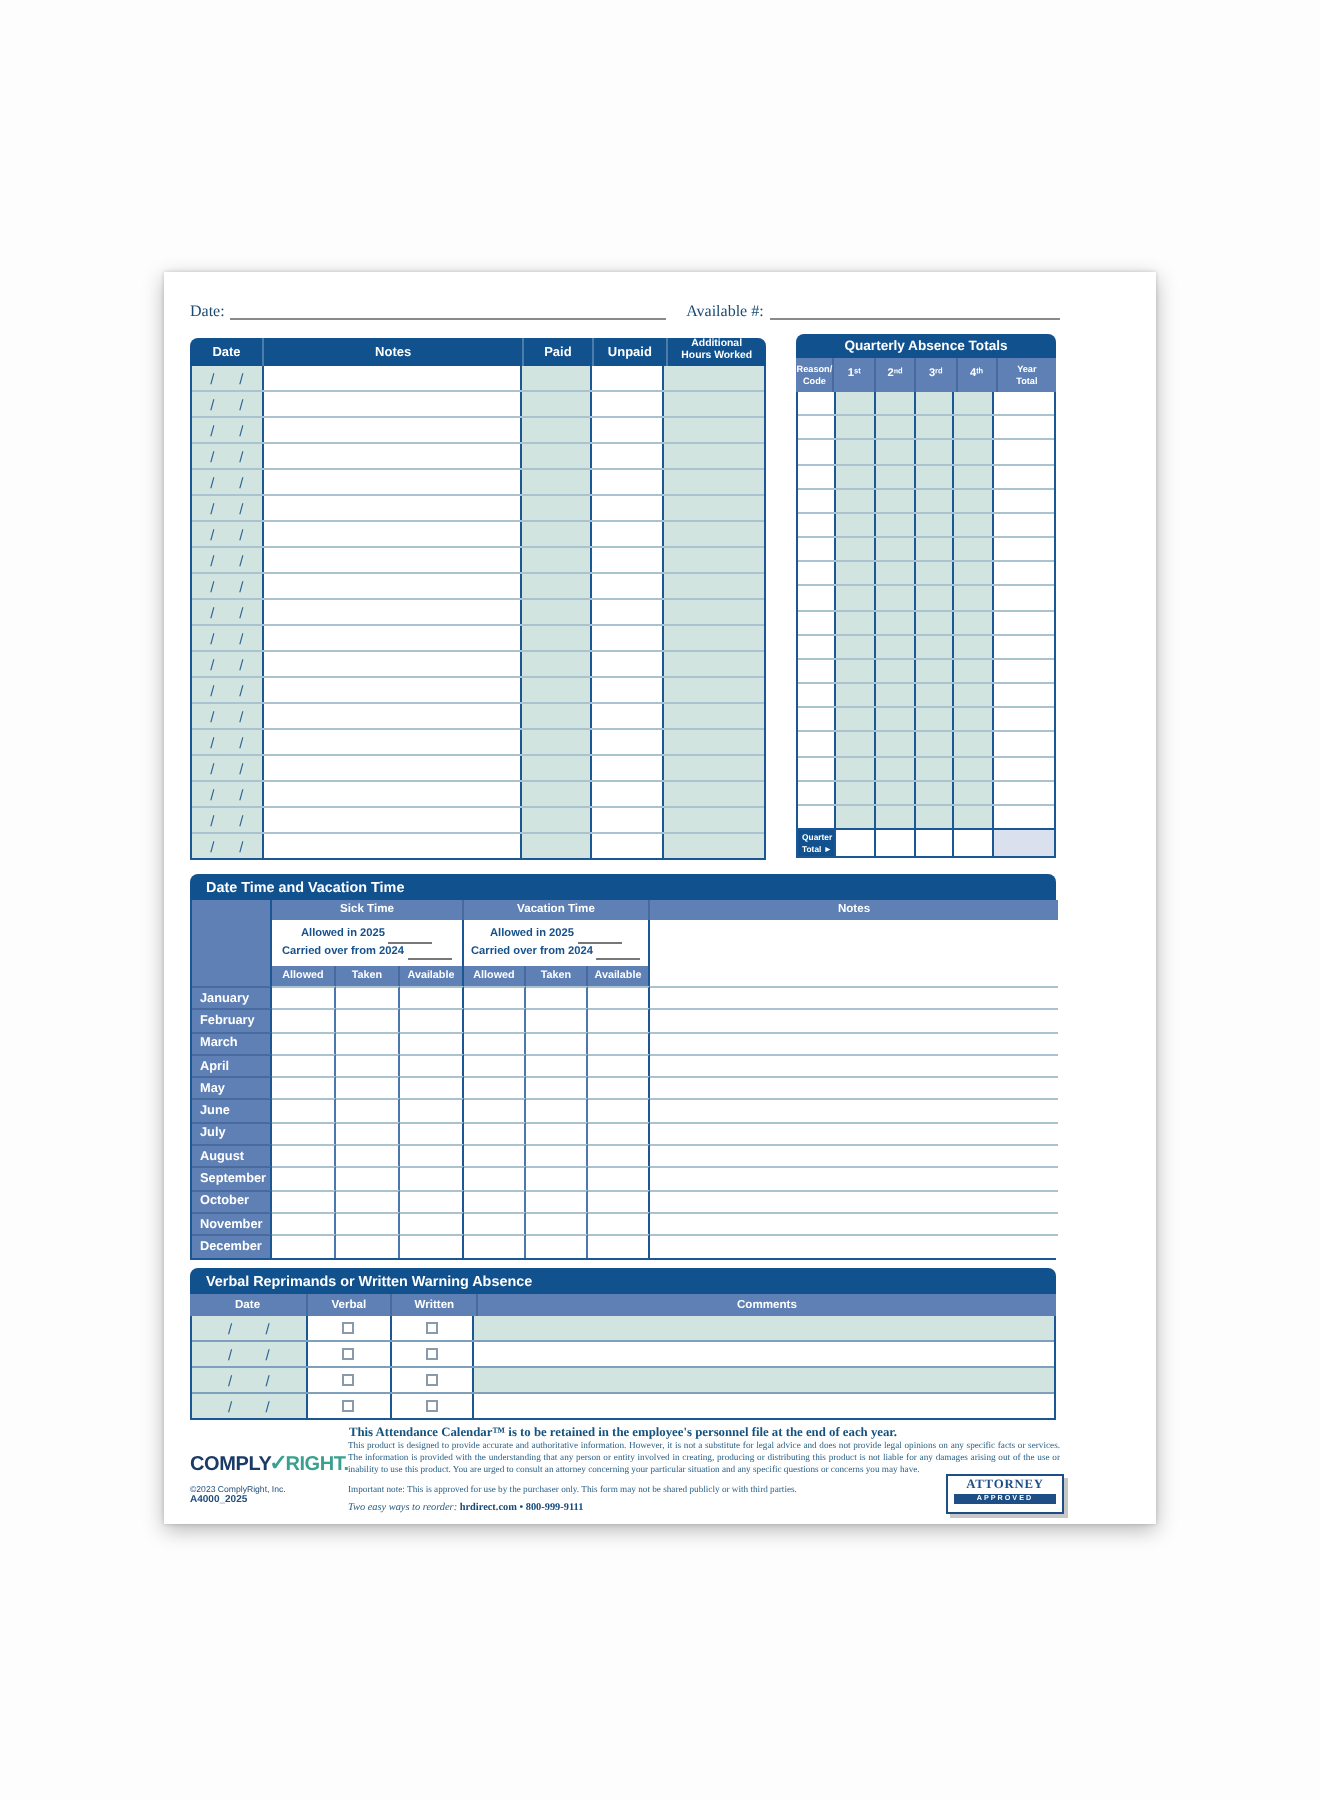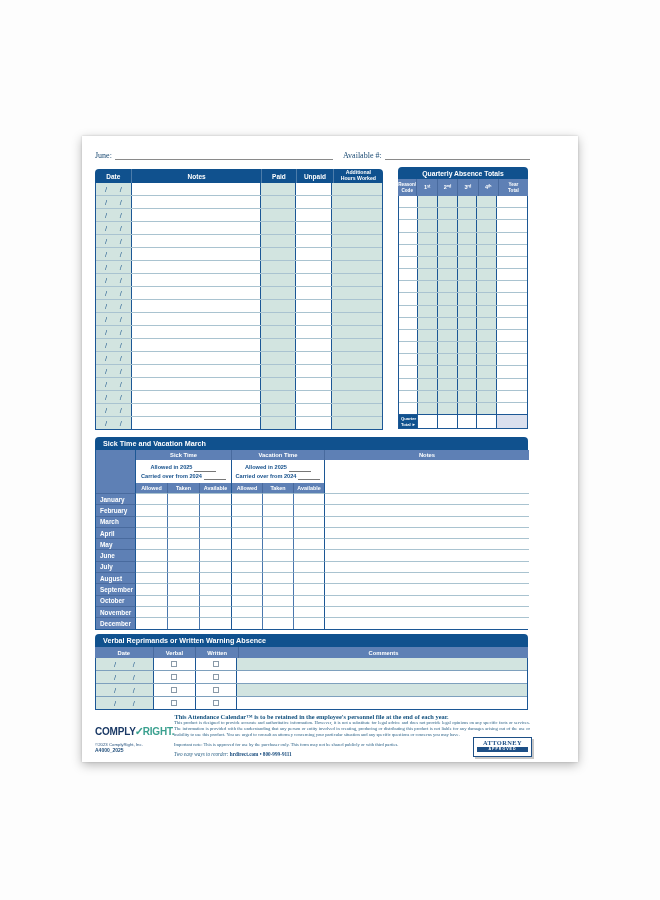--- a/index.html
+++ b/index.html
@@ -95,21 +95,21 @@
              letter-spacing:0.4px;line-height:9px;}
   .badge-bar{margin:0 3px;background:#1d4f86;color:#fff;font-size:3.6px;font-weight:bold;text-align:center;
              letter-spacing:1px;line-height:5px;}
 </style>
 </head>
 <body>
 
 <div class="paper">
 
   <div class="name-row">
-    <span>June:</span>
+    <span>Date:</span>
     <span class="fill-line grow3"></span>
     <span class="emp-label">Available #:</span>
     <span class="fill-line grow2"></span>
   </div>
 
   <div class="att">
     <div class="att-head">
       <div class="hc w-date">Date</div>
       <div class="hc w-notes">Notes</div>
       <div class="hc w-paid">Paid</div>
@@ -417,21 +417,21 @@
 Total ►</div>
       <div class="c w-q"></div>
       <div class="c w-q"></div>
       <div class="c w-q"></div>
       <div class="c w-q"></div>
       <div class="w-yt lavender"></div>
     </div>
   </div>
 
   <div class="sv">
-    <div class="sv-title">Sick Time and Vacation March</div>
+    <div class="sv-title">Date Time and Vacation Time</div>
     <div class="sv-grid">
       <div class="mb" style="grid-area:1/1/4/2;"></div>
       <div class="gh" style="grid-area:1/2/2/5;">Sick Time</div>
       <div class="gh" style="grid-area:1/5/2/8;">Vacation Time</div>
       <div class="gh" style="grid-area:1/8/2/9;border-right:none;">Notes</div>
 
       <div class="allow-box" style="grid-area:2/2/3/5;">
         <div class="allow-line">
             <span>Allowed in 2025</span>
             <span class="ul"></span>

